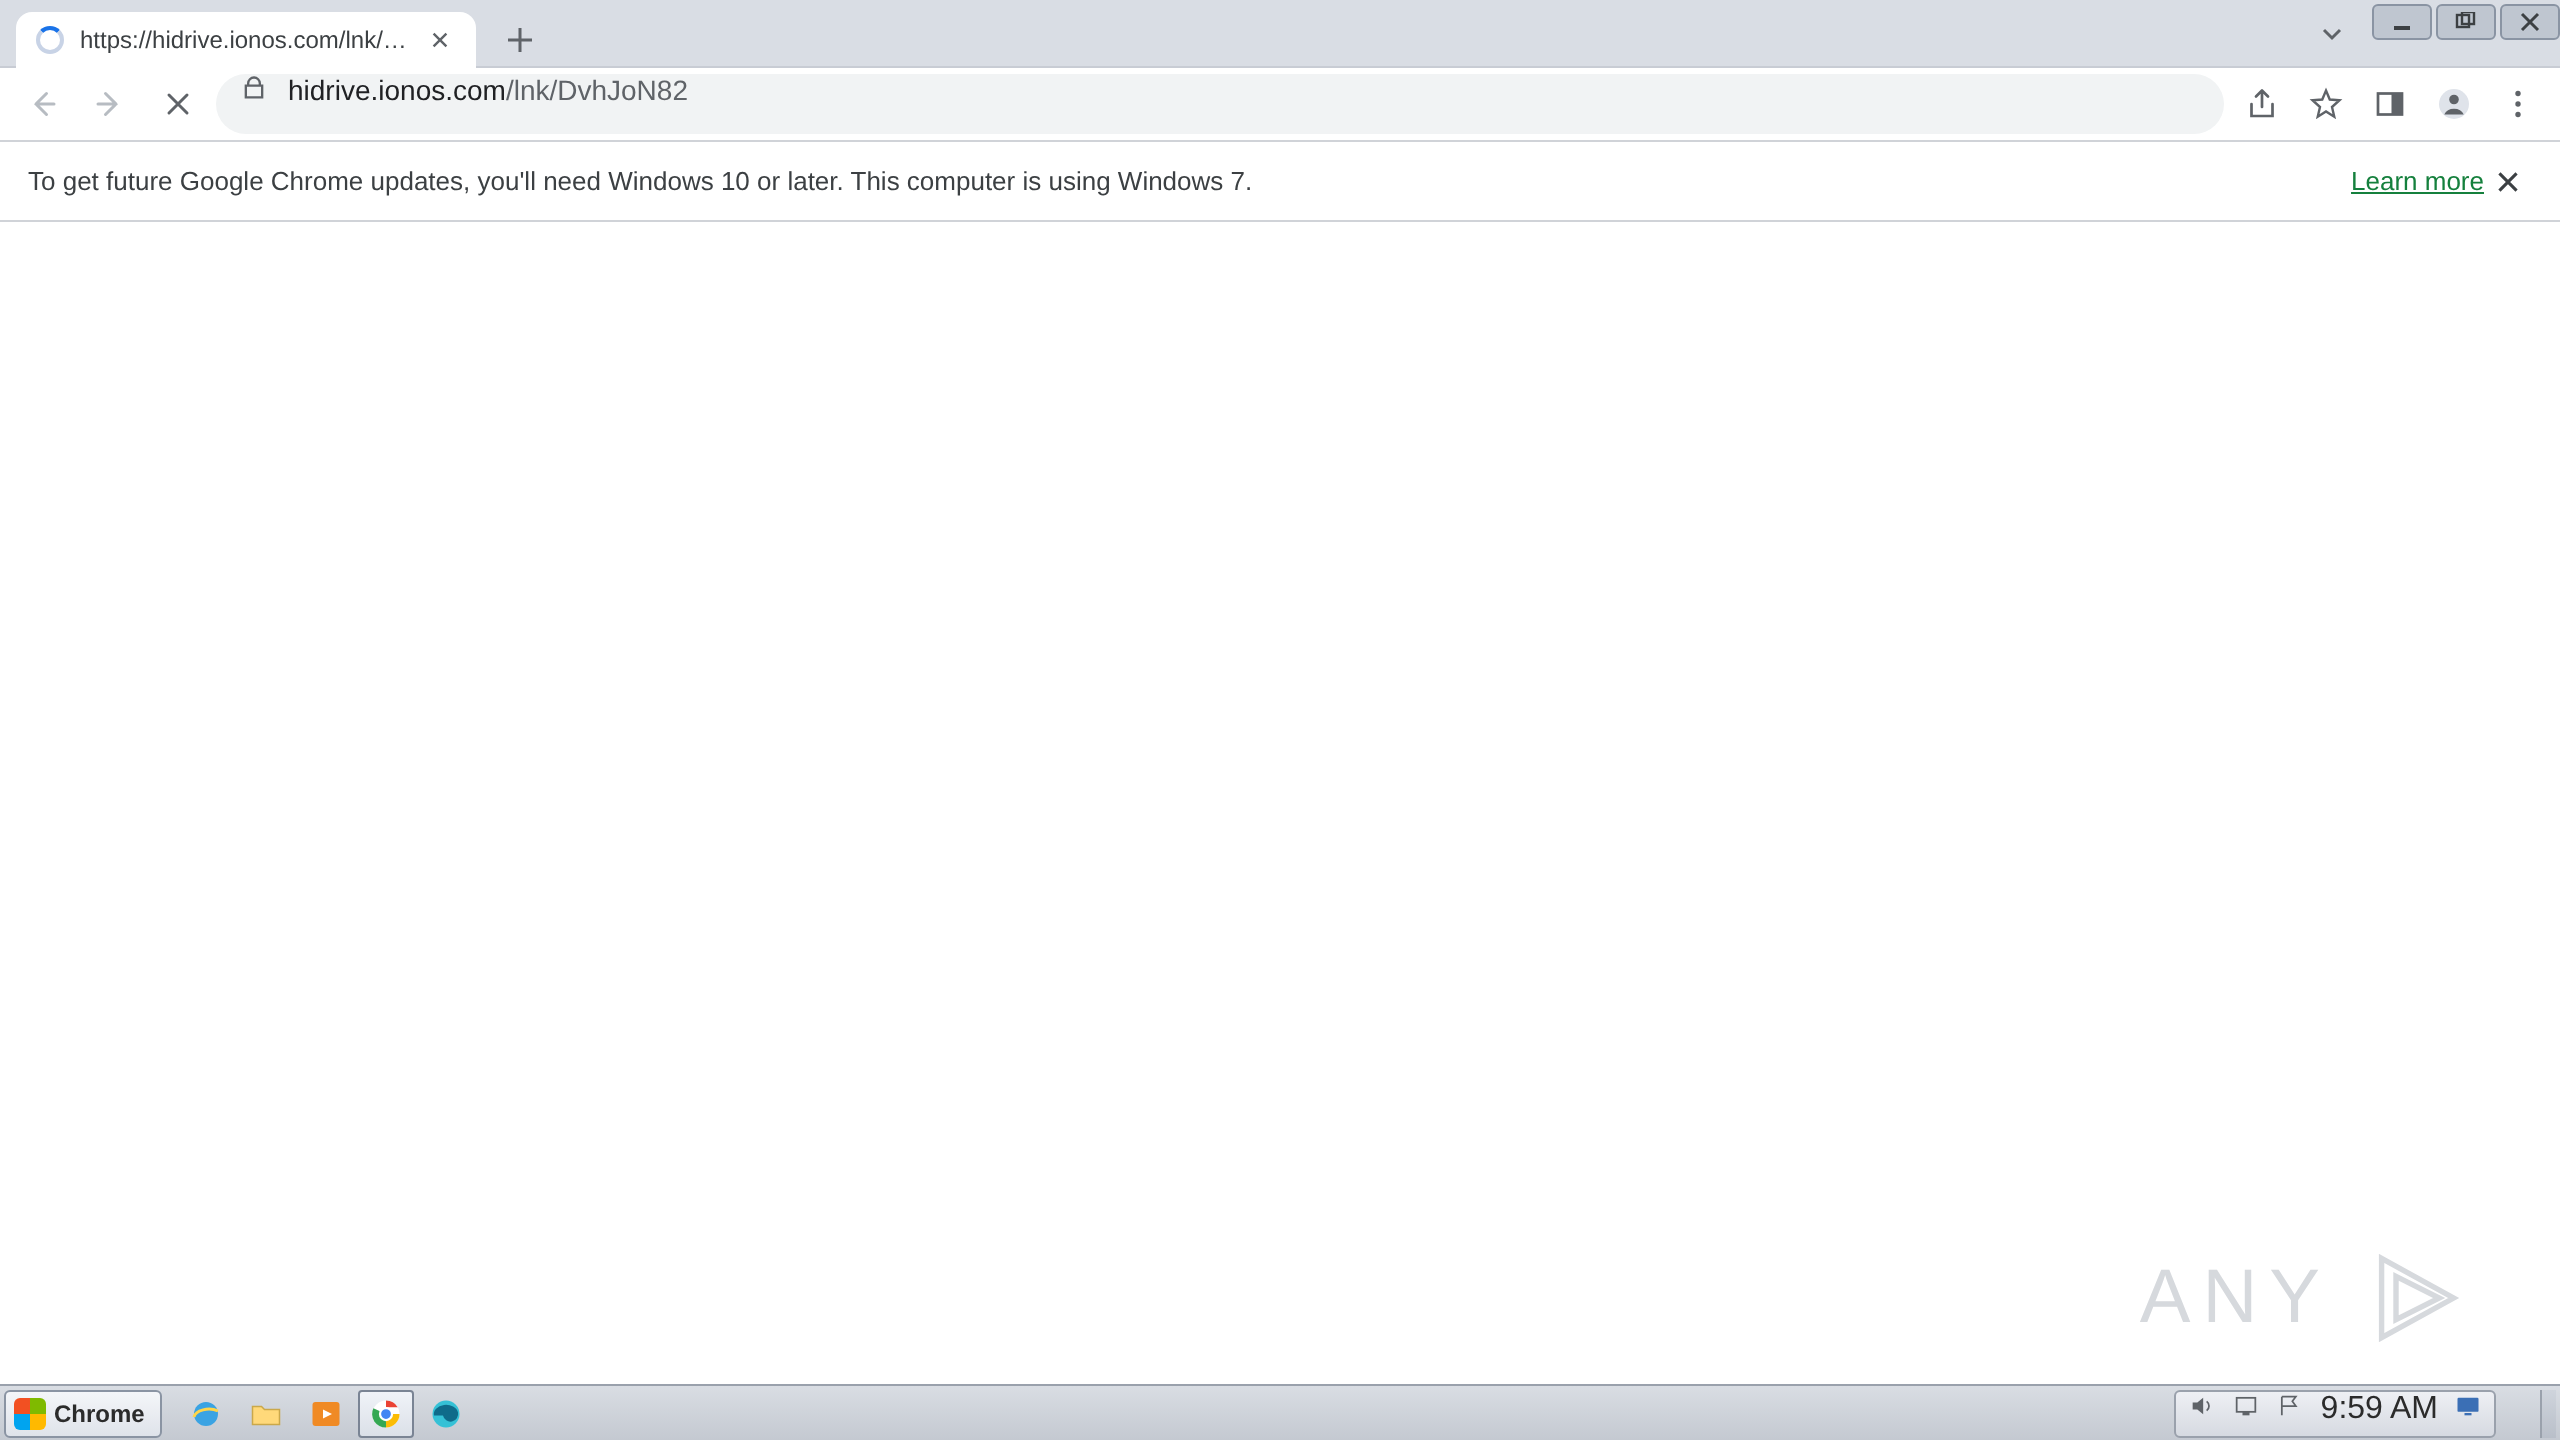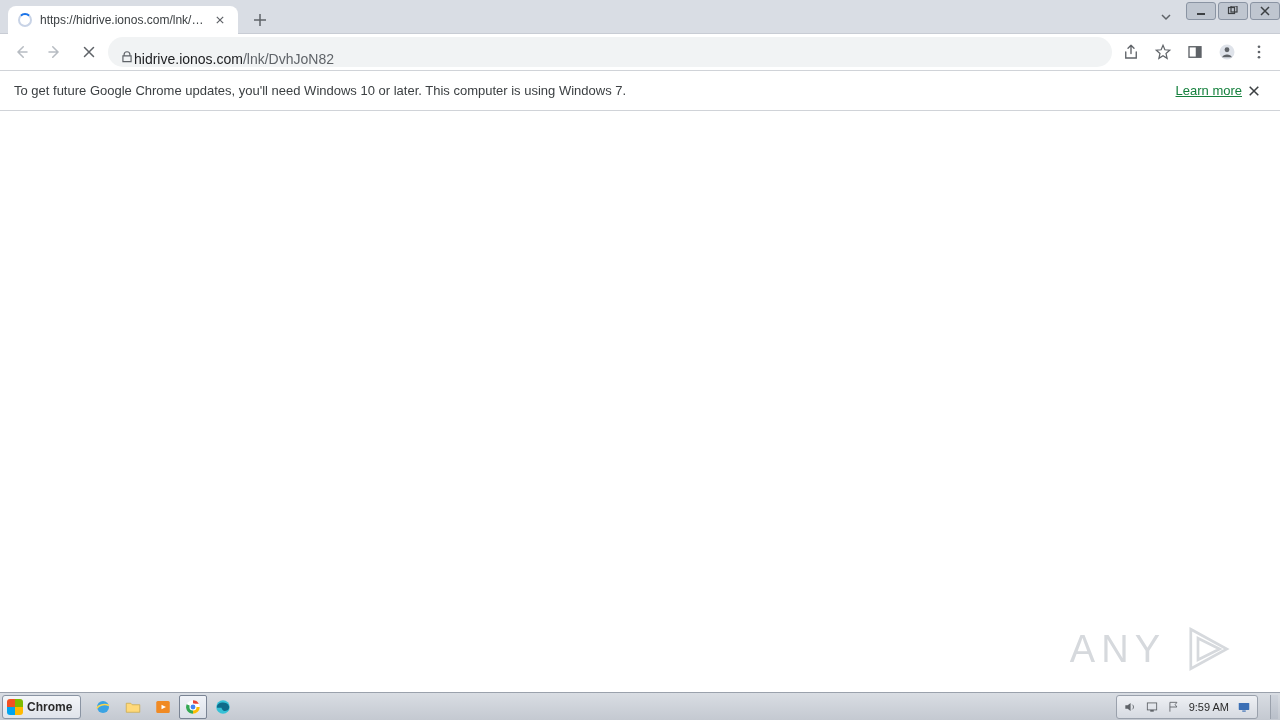--- a/index.html
+++ b/index.html
@@ -37,22 +37,22 @@
 
   
   .toolbar {
     height: 37px; background: #fff; display:flex; align-items:center; gap:4px;
     padding: 0 6px; border-bottom: 1px solid #d0d3d8;
   }
   .icon-btn { width: 30px; height: 30px; display:flex; align-items:center; justify-content:center; border-radius:50%; color:#5f6368;}
   .icon-btn.disabled { color:#b7bcc2; }
   .icon-btn svg { width:18px; height:18px; }
   .omnibox {
-    flex:1; height:30px; background:#f1f3f4; border-radius:15px; display:flex; align-items:flex-end;
-    padding:0 12px; gap:0; font-size:14px; color:#202124;
+    flex:1; height:30px; background:#f1f3f4; border-radius:15px; display:flex; align-items:flex-start;
+    padding:0 12px; gap:10px; font-size:14px; color:#202124;
   }
   .omnibox .lock { color:#5f6368; }
   .url-host { color:#202124; }
   .url-path { color:#5f6368; }
   .tool-right { display:flex; align-items:center; gap:2px; }
 
   
   .infobar {
     height: 40px; background:#fff; border-bottom:1px solid #d0d3d8;
     display:flex; align-items:center; padding:0 14px; font-size:13px; color:#3c4043;
@@ -83,23 +83,23 @@
     width:16px; height:16px; border-radius:3px; overflow:hidden; display:grid;
     grid-template-columns:1fr 1fr; grid-template-rows:1fr 1fr;
   }
   .start-orb div:nth-child(1){background:#f25022;} .start-orb div:nth-child(2){background:#7fba00;}
   .start-orb div:nth-child(3){background:#00a4ef;} .start-orb div:nth-child(4){background:#ffb900;}
   .tb-icons { display:flex; align-items:center; gap:2px; margin-left:6px; flex:1;}
   .tb-icon { width:28px; height:24px; display:flex; align-items:center; justify-content:center; border-radius:2px;}
   .tb-icon.active { border:1px solid #7a8494; background:linear-gradient(#f0f3f8,#dbe0e8);}
   .tb-icon svg { width:18px; height:18px; }
   .systray {
-    height:24px; margin:8px; padding:0 6px; background:linear-gradient(#eef0f4,#d6dae1);
-    border:1px solid #9aa1ac; border-radius:3px; display:flex; align-items:center; gap:8px;
-    font-size:11px; color:#2b2b2b;
+    height:24px; margin:18px; padding:0 6px; background:linear-gradient(#eef0f4,#d6dae1);
+    border:1px solid #9aa1ac; border-radius:3px; display:flex; gap:8px;
+    font-size:16px; color:#2b2b2b;
   }
   .systray svg { width:14px; height:14px; }
   .desk-show { width:8px; height:24px; background:linear-gradient(#cfd4dc,#b9bfc9); border-left:1px solid #9aa1ac; margin:2px 2px 2px 4px;}
 </style>
 </head>
 <body>
 
 <div class="titlebar">
   <div class="tab-strip">
     <div class="tab">

